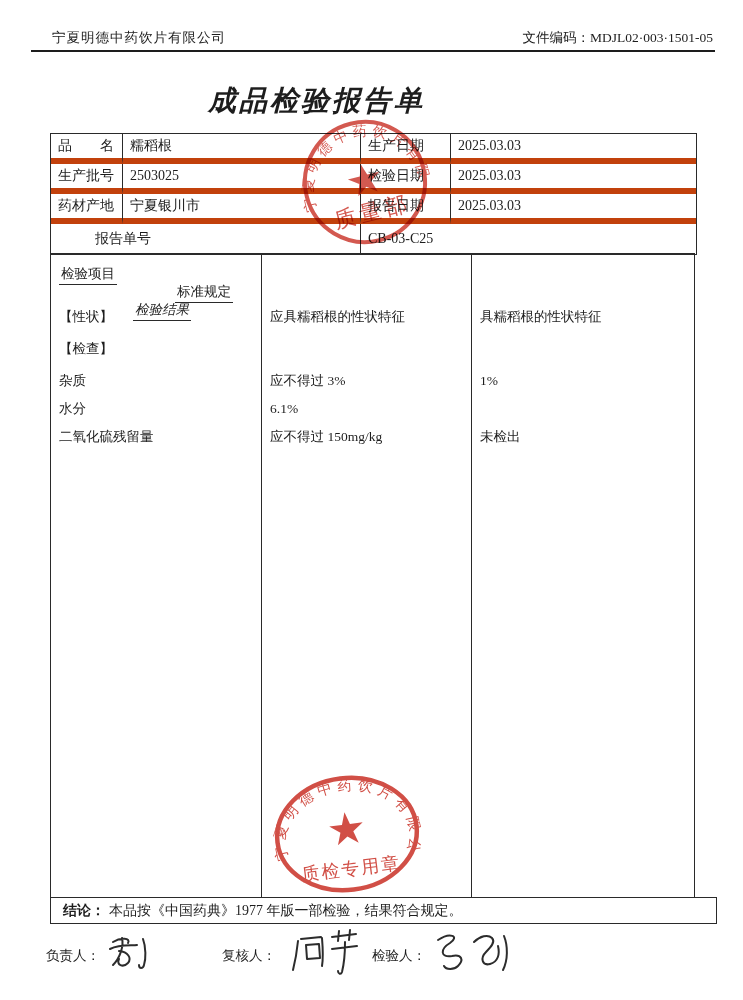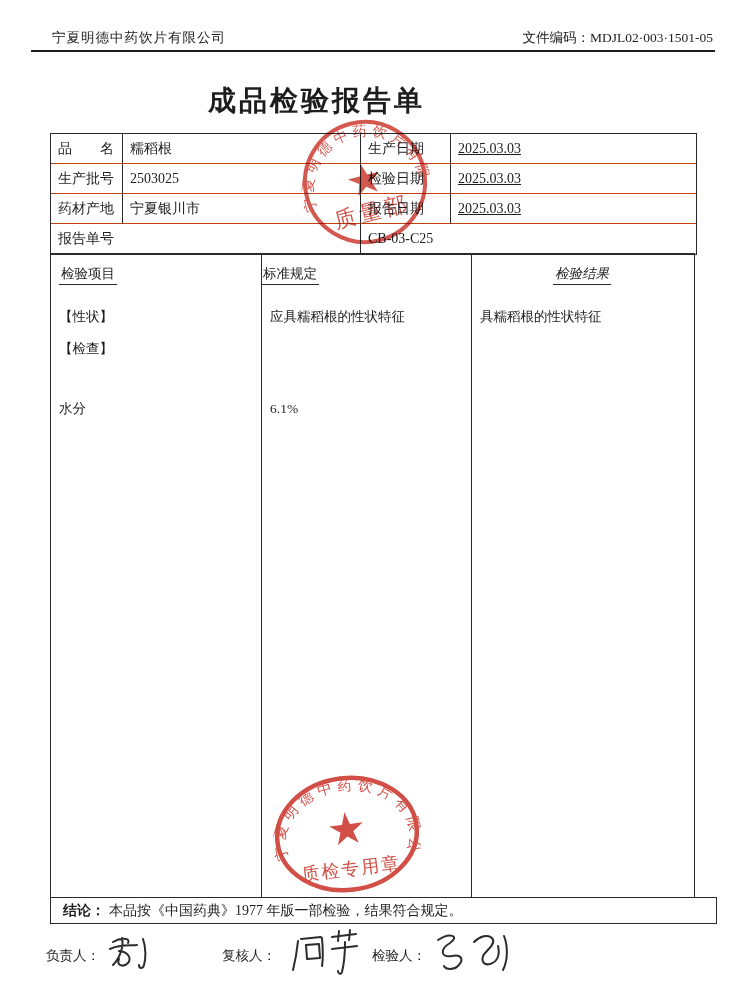--- a/index.html
+++ b/index.html
@@ -6,39 +6,39 @@
   .page{
     position:relative;width:743px;height:1000px;background:#fff;overflow:hidden;
     font-family:"Liberation Serif","DejaVu Serif",serif;color:#1d1d1d;
   }
   
   .hdr-company{position:absolute;left:52px;top:29px;font-size:13.5px;letter-spacing:1px;}
   .hdr-code{position:absolute;right:30px;top:29px;font-size:13.5px;}
   .hdr-rule{position:absolute;left:31px;top:50px;width:684px;height:2px;background:#1d1d1d;}
   
   .doc-title{position:absolute;left:0;top:82px;width:633px;text-align:center;
-    font-size:28px;font-weight:bold;letter-spacing:3px;margin:0;}
+    font-size:28px;font-weight:bold;letter-spacing:3px;margin:0;font-style:italic;}
   
   .igrid{position:absolute;left:50px;top:133px;width:645px;display:grid;
     grid-template-columns:72px 238px 90px 245px;grid-auto-rows:30px;
     border:1.5px solid #2a2a2a;font-size:14px;}
-  .icell{border-right:1px solid #2a2a2a;border-bottom:1px solid #c2410c;
+  .icell{border-right:1px solid #2a2a2a;border-bottom:6px solid #c2410c;
     display:flex;align-items:center;padding:0 7px;box-sizing:border-box;white-space:nowrap;overflow:hidden;}
-  .icell.lastcol{border-right:none;text-decoration:underline;}
+  .icell.lastcol{border-right:none;}
   .icell.lastrow{border-bottom:none;}
-  .span12{grid-column:1/3;}
+  .span12{grid-column:1/3;margin-left:37px;}
   .span34{grid-column:3/5;border-right:none;}
   
   .insp{position:absolute;left:50px;top:253px;width:645px;height:645px;
     border:1.5px solid #2a2a2a;box-sizing:border-box;font-size:13.5px;}
   .vdiv{position:absolute;top:0;bottom:0;width:1px;background:#2a2a2a;}
   .vdiv.d1{left:210px;} .vdiv.d2{left:420px;}
-  .ihead{position:absolute;left:0;top:11px;width:100%;display:flex;}
+  .ihead{position:absolute;left:0;top:11px;width:100%;display:flex;flex-direction:column;}
   .ihead .h1{width:210px;padding-left:8px;box-sizing:border-box;text-align:left;}
-  .ihead .h2{width:210px;}
+  .ihead .h2{width:210px;text-align:center;margin-left:48px;}
   .ihead .h3{width:222px;text-align:center;font-style:italic;}
   .ihead span{border-bottom:1px solid #2a2a2a;padding:0 2px 3px 2px;}
   .irow{position:absolute;left:0;width:100%;display:flex;line-height:20px;}
   .irow .c1{width:210px;padding-left:8px;box-sizing:border-box;}
   .irow .c2{width:210px;padding-left:9px;box-sizing:border-box;}
   .irow .c3{width:222px;padding-left:9px;box-sizing:border-box;}
   .r1{top:53px;} .r2{top:85px;} .r3{top:117px;} .r4{top:145px;} .r5{top:173px;}
   
   .concl{position:absolute;left:50px;top:897px;width:667px;height:27px;
     border:1px solid #2a2a2a;box-sizing:border-box;display:flex;align-items:center;
@@ -100,23 +100,33 @@
     <div class="irow r1">
       <div class="c1">【性状】</div>
       <div class="c2">应具糯稻根的性状特征</div>
       <div class="c3">具糯稻根的性状特征</div>
     </div>
     <div class="irow r2">
       <div class="c1">【检查】</div>
       <div class="c2"></div>
       <div class="c3"></div>
     </div>
+    <div class="irow r3">
+      <div class="c1">杂质</div>
+      <div class="c2">应不得过 3%</div>
+      <div class="c3">1%</div>
+    </div>
     <div class="irow r4">
       <div class="c1">水分</div>
       <div class="c3">6.1%</div>
+    </div>
+    <div class="irow r5">
+      <div class="c1">二氧化硫残留量</div>
+      <div class="c2">应不得过 150mg/kg</div>
+      <div class="c3">未检出</div>
     </div>
   </div>
 
   <div class="concl">
     <span class="lab">结论：</span>
     <span>本品按《中国药典》1977 年版一部检验，结果符合规定。</span>
   </div>
 
   <div class="sigrow">
     <span class="siglab lab-resp">负责人：</span>

